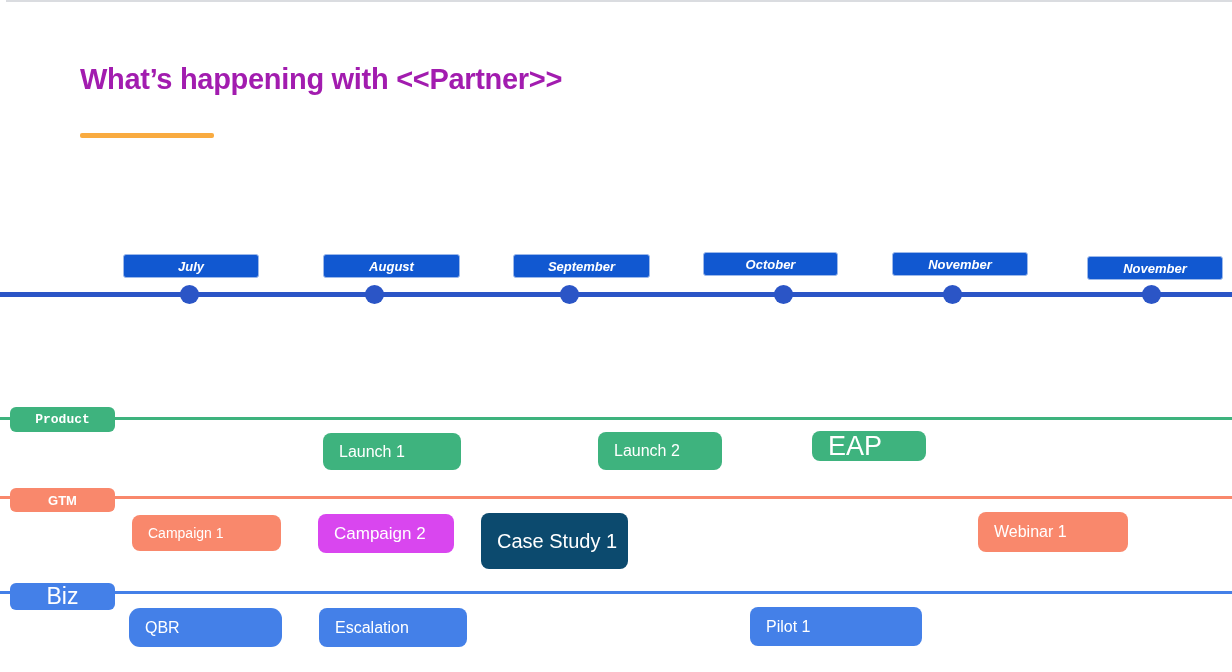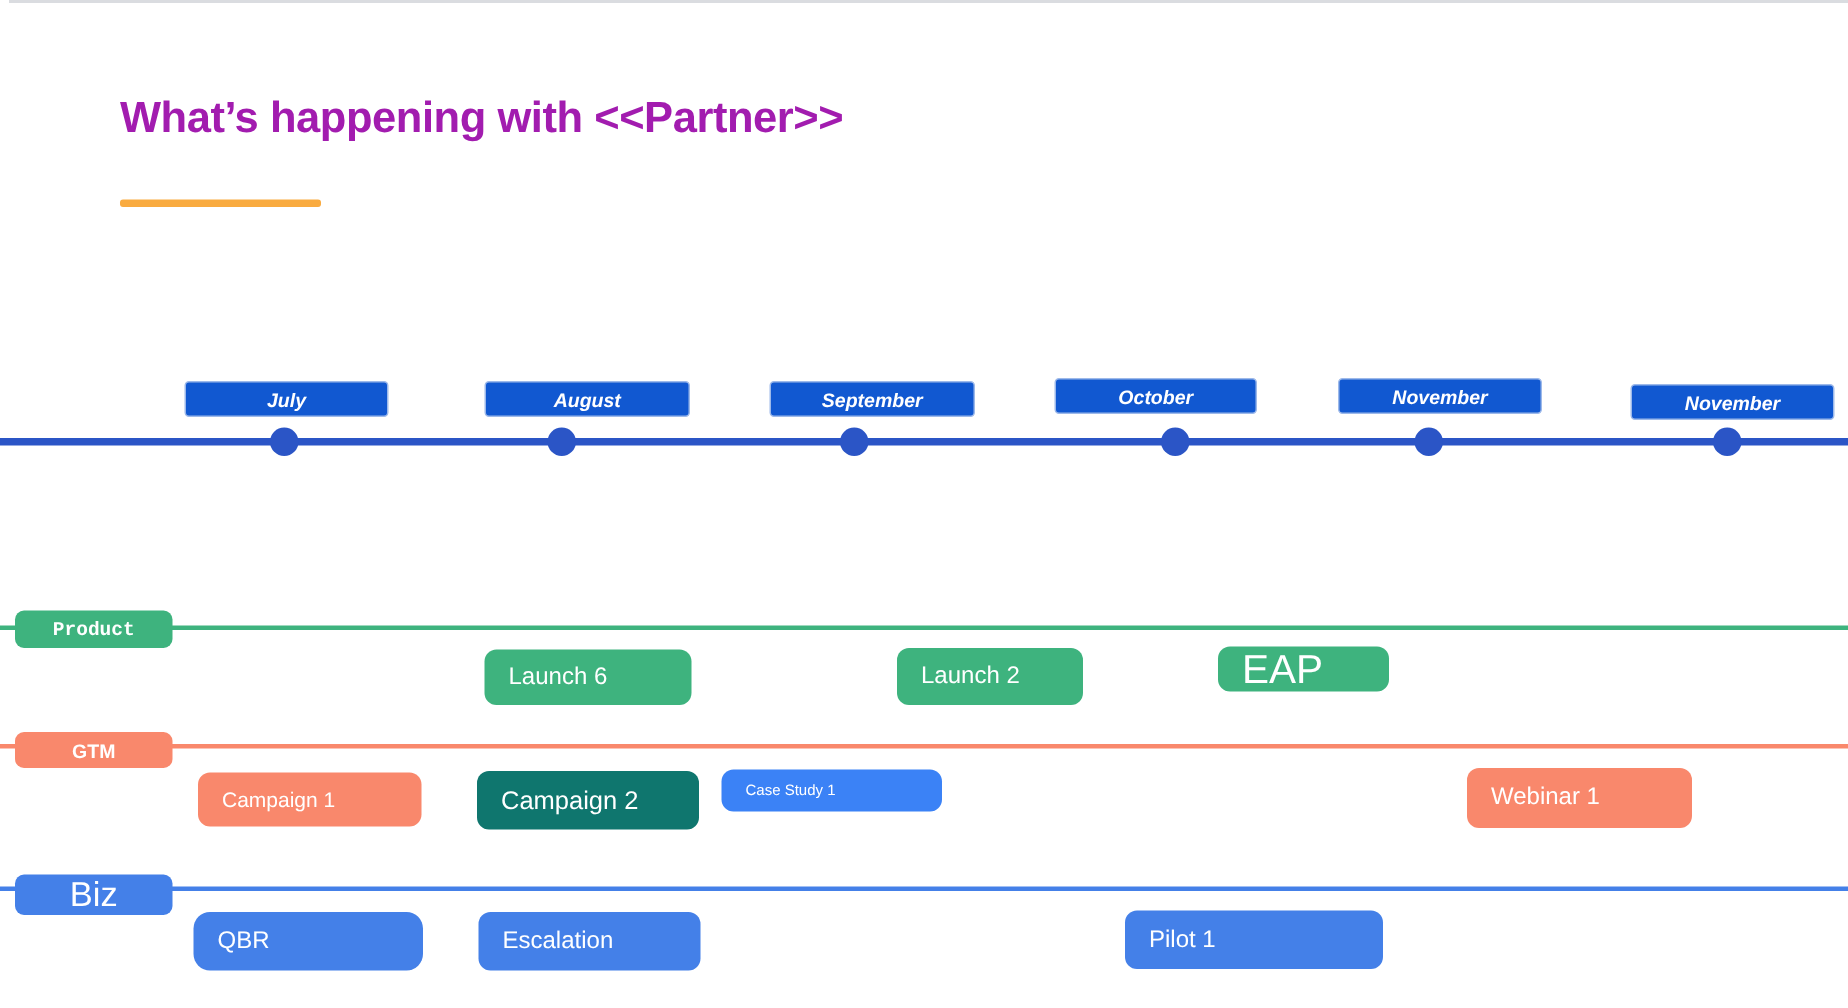--- a/index.html
+++ b/index.html
@@ -124,43 +124,43 @@
         <span>November</span>
       </div>
   <div class="month-dot" style="left: 1141.5px;"></div>
 </div>
   <div id="lanes">
       <div class="lane-line" style="top: 417px; background: rgb(62, 179, 126);"></div>
       <div class="lane-label bold" style="left: 10px; top: 407px; width: 105px; height: 25px; font-size: 13px; background: rgb(62, 179, 126); font-family: Liberation Mono, monospace;">
         <span>Product</span>
       </div>
   <div class="event-box" style="left: 323px; top: 433px; width: 138px; height: 37px; font-size: 16px; background: rgb(62, 179, 126);">
-        <span>Launch 6</span>
+        <span>Launch 1</span>
       </div>
 
   <div class="event-box" style="left: 598px; top: 432px; width: 124px; height: 38px; font-size: 16px; background: rgb(62, 179, 126);">
         <span>Launch 2</span>
       </div>
 
   <div class="event-box" style="left: 812px; top: 431px; width: 114px; height: 30px; font-size: 27px; background: rgb(62, 179, 126);">
         <span>EAP</span>
       </div>
 <div class="lane-line" style="top: 496px; background: rgb(249, 136, 108);"></div>
       <div class="lane-label bold" style="left: 10px; top: 488px; width: 105px; height: 24px; font-size: 13px; background: rgb(249, 136, 108);">
         <span>GTM</span>
       </div>
   <div class="event-box" style="left: 132px; top: 515px; width: 149px; height: 36px; font-size: 14px; background: rgb(249, 136, 108);">
         <span>Campaign 1</span>
       </div>
 
-  <div class="event-box" style="left: 318px; top: 514px; width: 148px; height: 39px; font-size: 17px; background: #0f766e;">
+  <div class="event-box" style="left: 318px; top: 514px; width: 136px; height: 39px; font-size: 17px; background: #d946ef;">
         <span>Campaign 2</span>
       </div>
 
-  <div class="event-box" style="left: 481px; top: 513px; width: 147px; height: 28px; font-size: 10px; background: #3b82f6;">
+  <div class="event-box" style="left: 481px; top: 513px; width: 147px; height: 56px; font-size: 20px; background: #0c4a6e;">
         <span>Case Study 1</span>
       </div>
 
   <div class="event-box" style="left: 962px; top: 512px; width: 150px; height: 40px; font-size: 16px; background: rgb(249, 136, 108); margin-left: 16px;">
         <span>Webinar 1</span>
       </div>
 <div class="lane-line" style="top: 591px; background: rgb(68, 128, 232);"></div>
       <div class="lane-label" style="left: 10px; top: 583px; width: 105px; height: 27px; font-size: 23px; background: rgb(68, 128, 232);">
         <span>Biz</span>
       </div>

